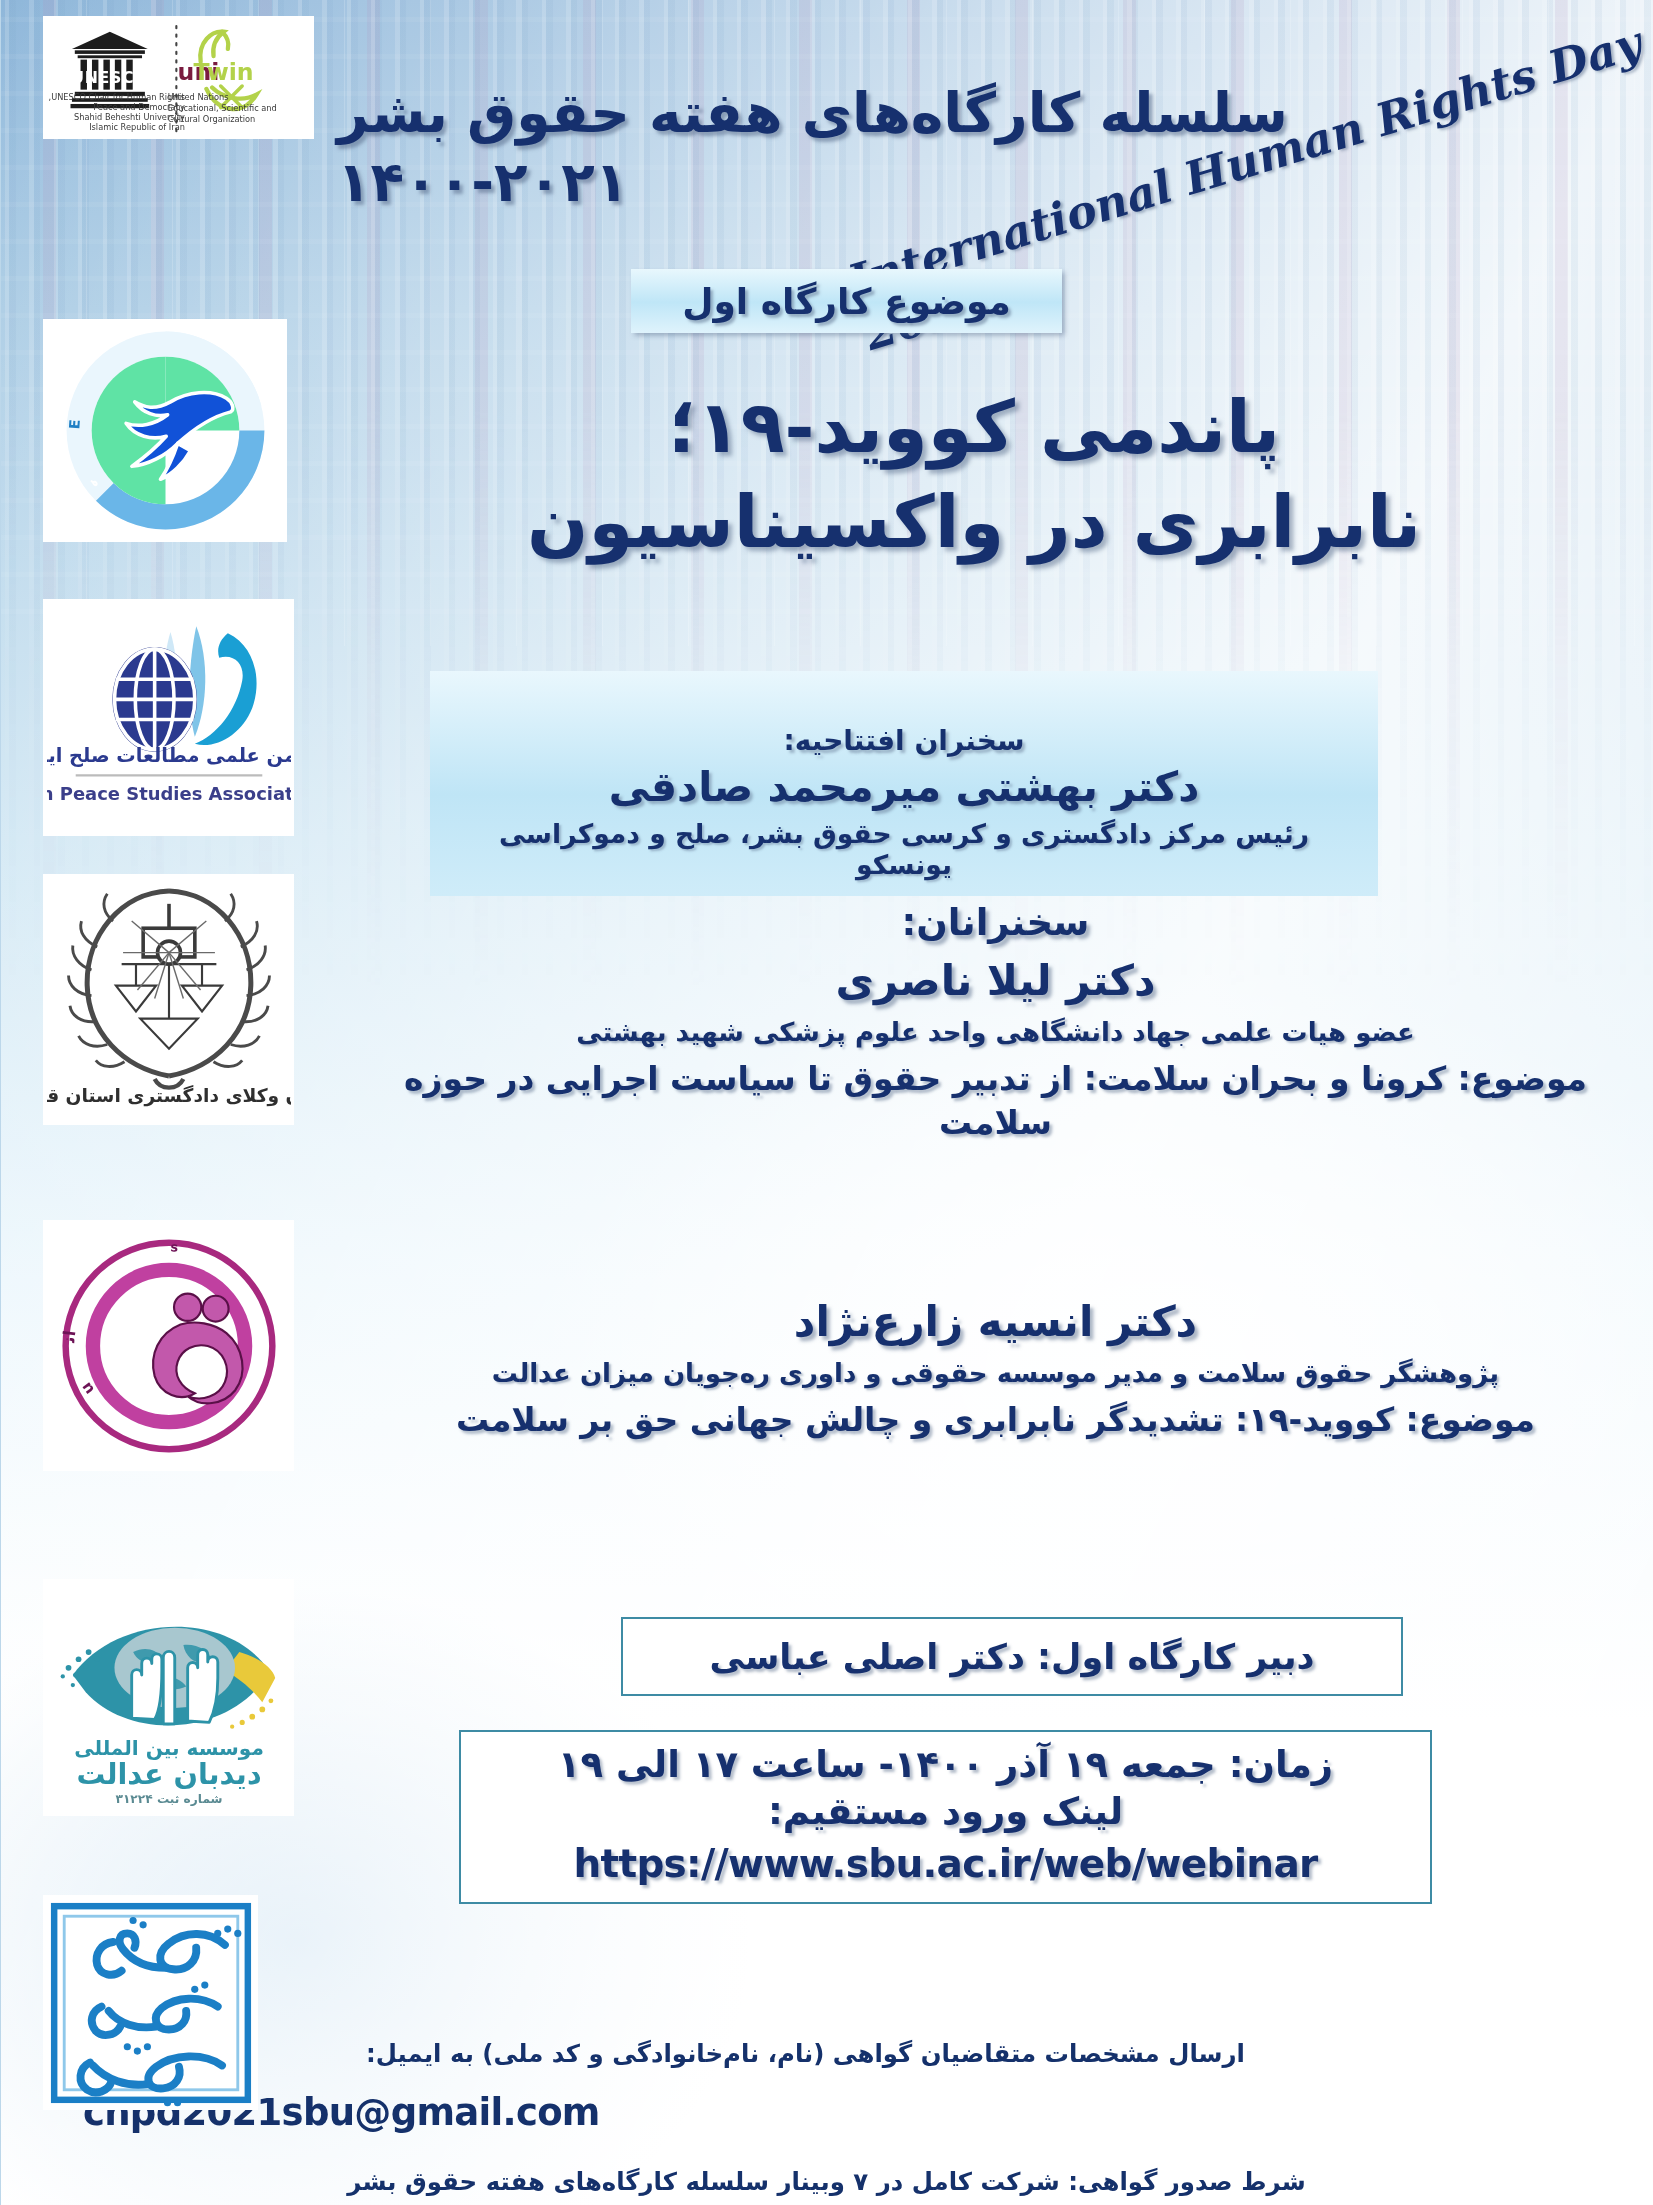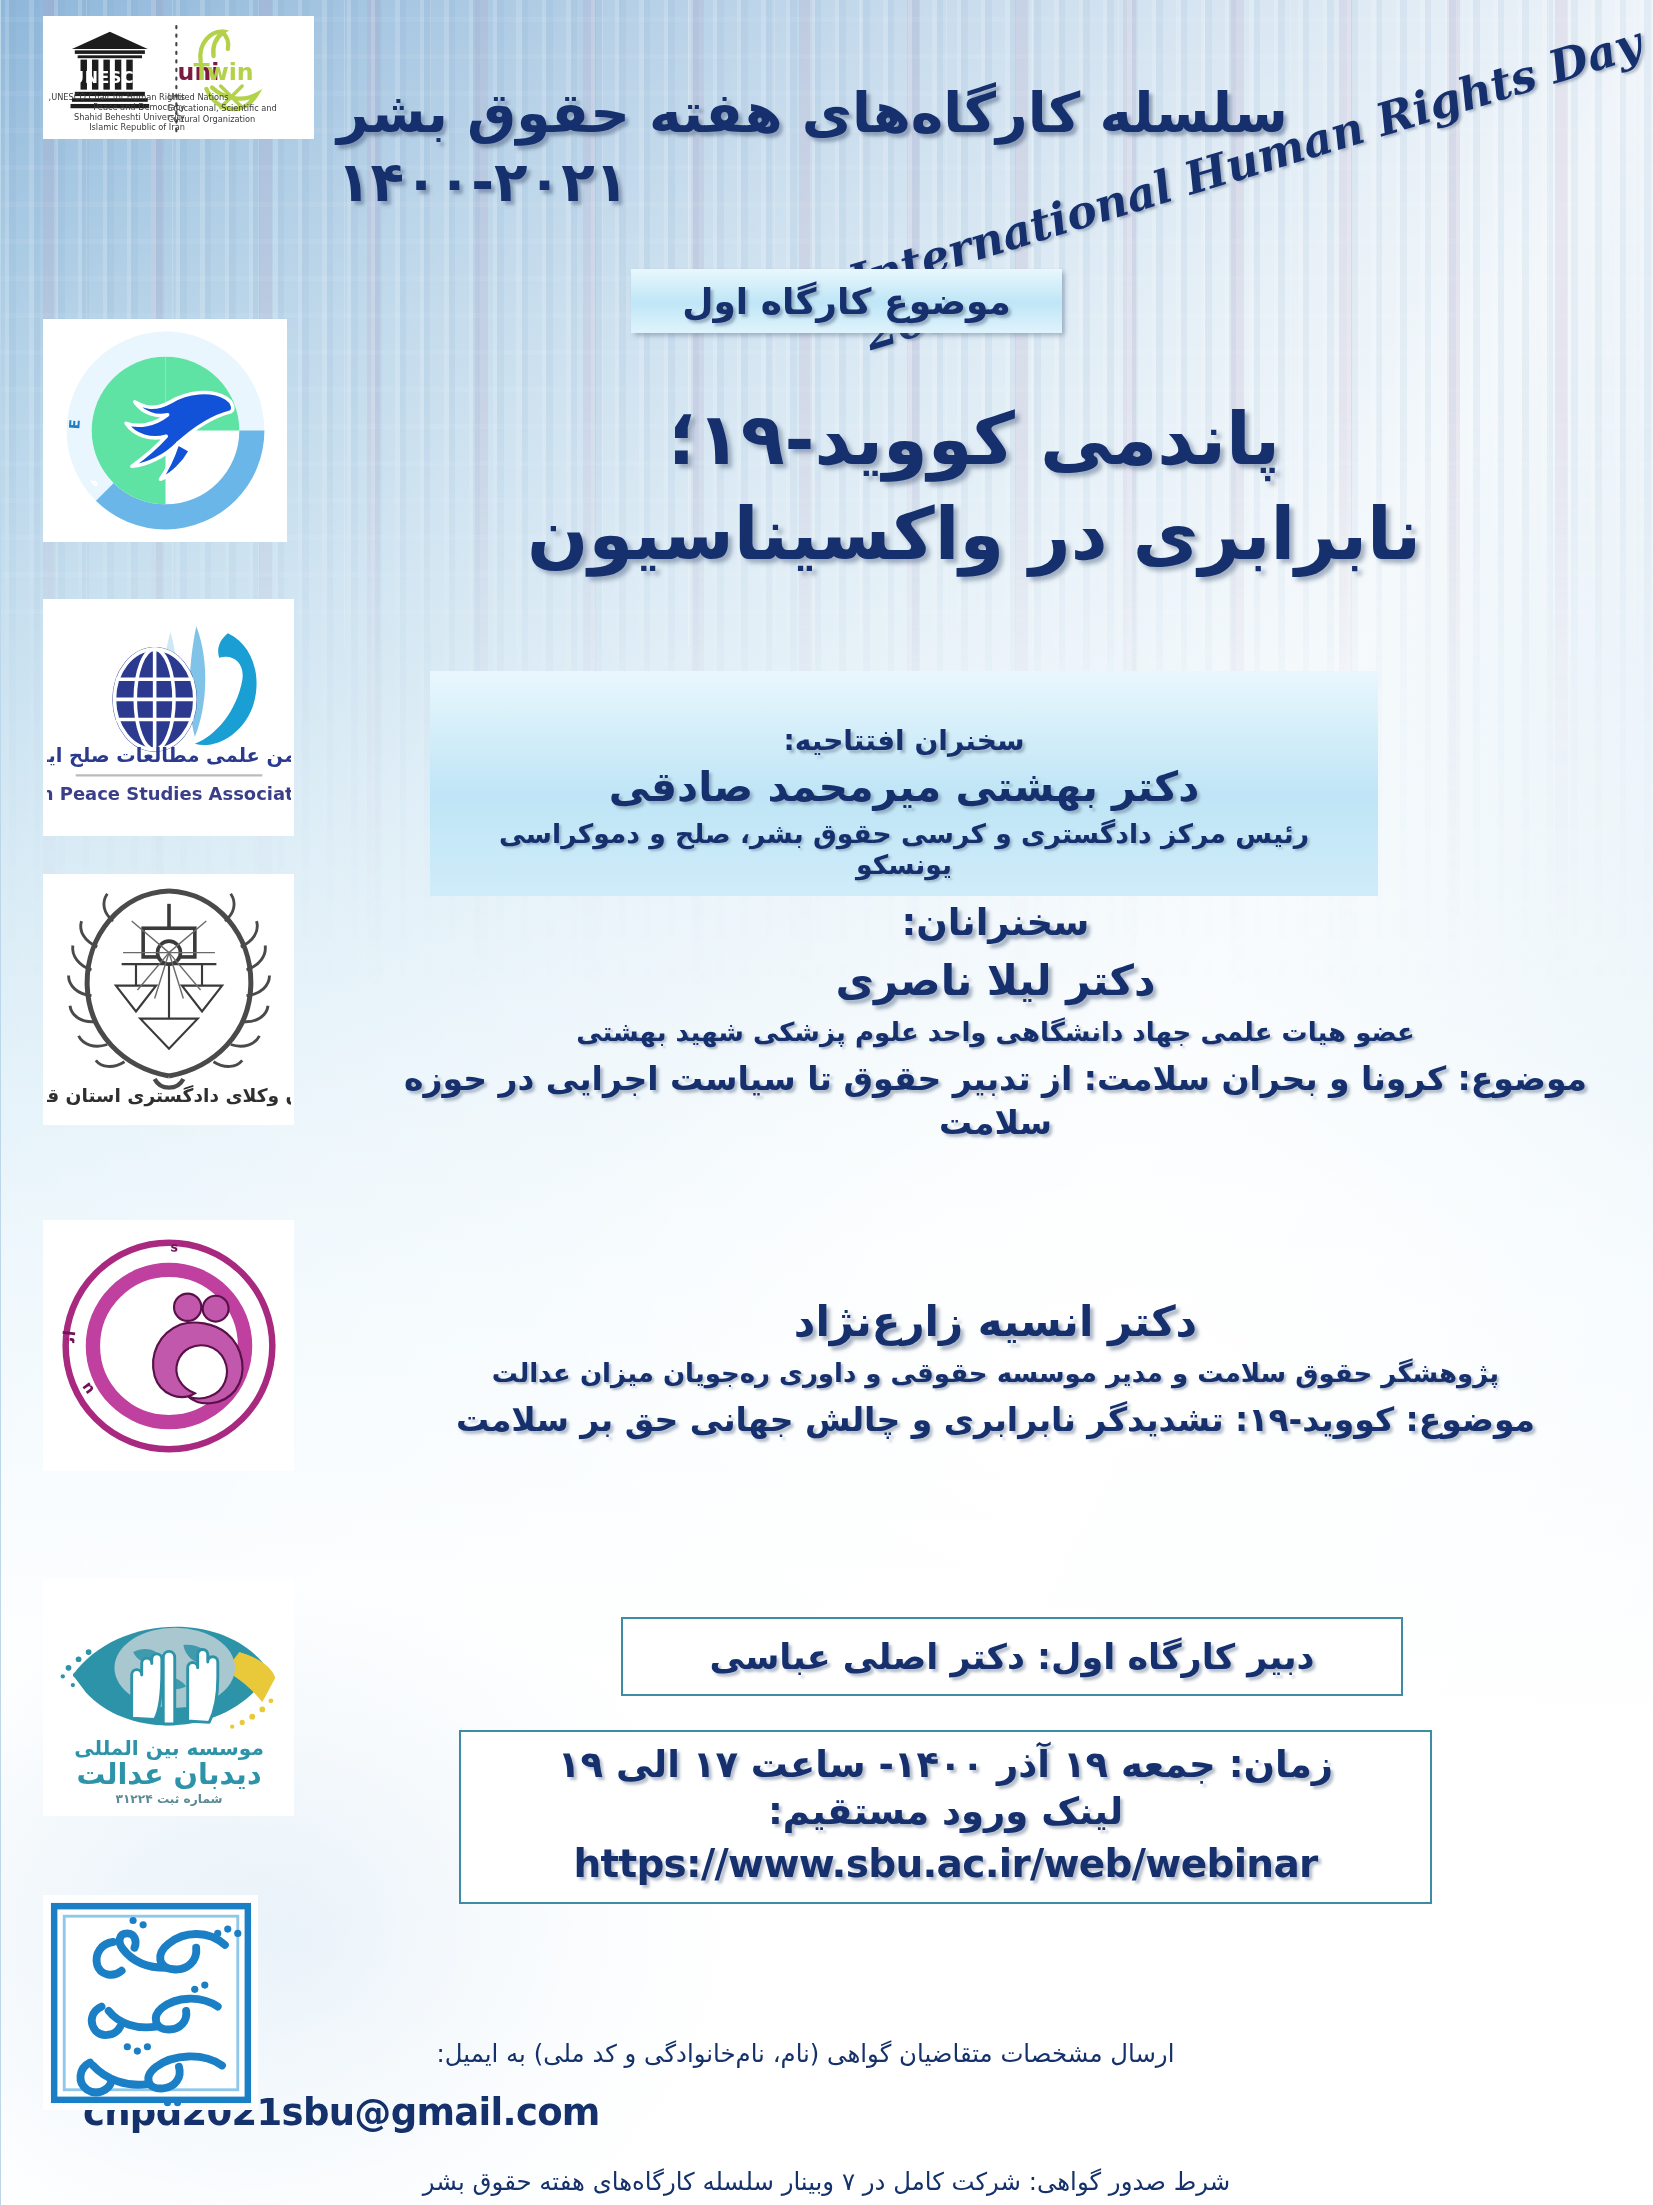--- a/index.html
+++ b/index.html
@@ -92,21 +92,21 @@
     display:flex; align-items:center; justify-content:center;
     text-align:center;
   }
   #workshop-topic-banner{
     left:294px; width:431px; top:269px; height:64px;
     font-weight:700; font-size:36px; color:#16306e;
     text-shadow:2.9px 2.9px 2.9px rgba(90,110,140,.5);
   }
 
   #main-title{
-    position:absolute; left:0; right:43px; top:392px;
+    position:absolute; left:0; right:43px; top:380px;
     text-align:center; font-weight:700; font-size:72px;
     line-height:1.32; color:#16306e;
     text-shadow:4.3px 4.3px 4.3px rgba(90,110,140,.5);
   }
 
   #opening-box{
     position:absolute; left:93px; width:948px; top:671px;
     padding:10px 17px 16px 17px;
     background:linear-gradient(180deg,#e9f7fd 0%,#bfe5f6 55%,#cfecf9 100%);
     text-align:center; color:#16306e;
@@ -142,21 +142,21 @@
     padding:8.6px 18.7px 7.2px 18.7px;
   }
   #when-box .line{ font-size:37px; font-weight:700; text-shadow:2.9px 2.9px 2.9px rgba(90,110,140,.45); line-height:1.28; }
   #when-box .link{
     font-family:"DejaVu Sans","Liberation Sans",sans-serif;
     direction:ltr; font-size:39px; font-weight:700; letter-spacing:-0.7px;
     margin-top:5.7px; text-shadow:2.9px 2.9px 2.9px rgba(90,110,140,.45);
   }
 
   #footer{ position:absolute; left:0; right:0; top:2039px; color:#15316b; }
-  #footer .f-line{ text-align:center; font-size:24.4px; font-weight:400; padding-right:43px; }
+  #footer .f-line{ text-align:center; font-size:24.4px; font-weight:700; padding-right:43px; }
   #footer .f-email{
     direction:ltr; text-align:left; padding-left:83px; margin-top:23px;
     font-size:37px; font-weight:700; letter-spacing:-0.7px;
   }
   #footer .f-cond{ margin-top:33px;margin-left:42px; }
 </style>
 </head>
 <body>
 
 <div id="poster">

